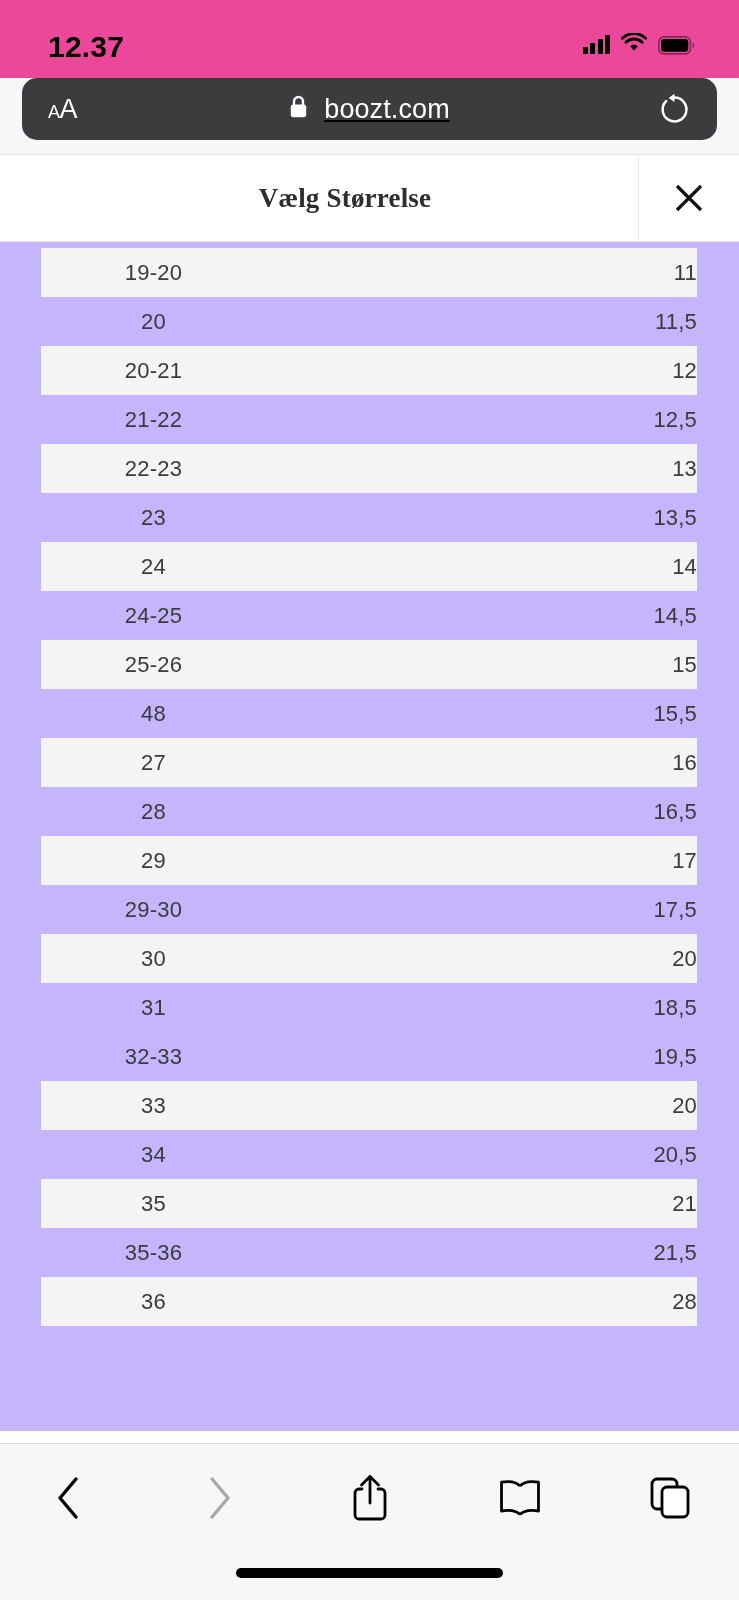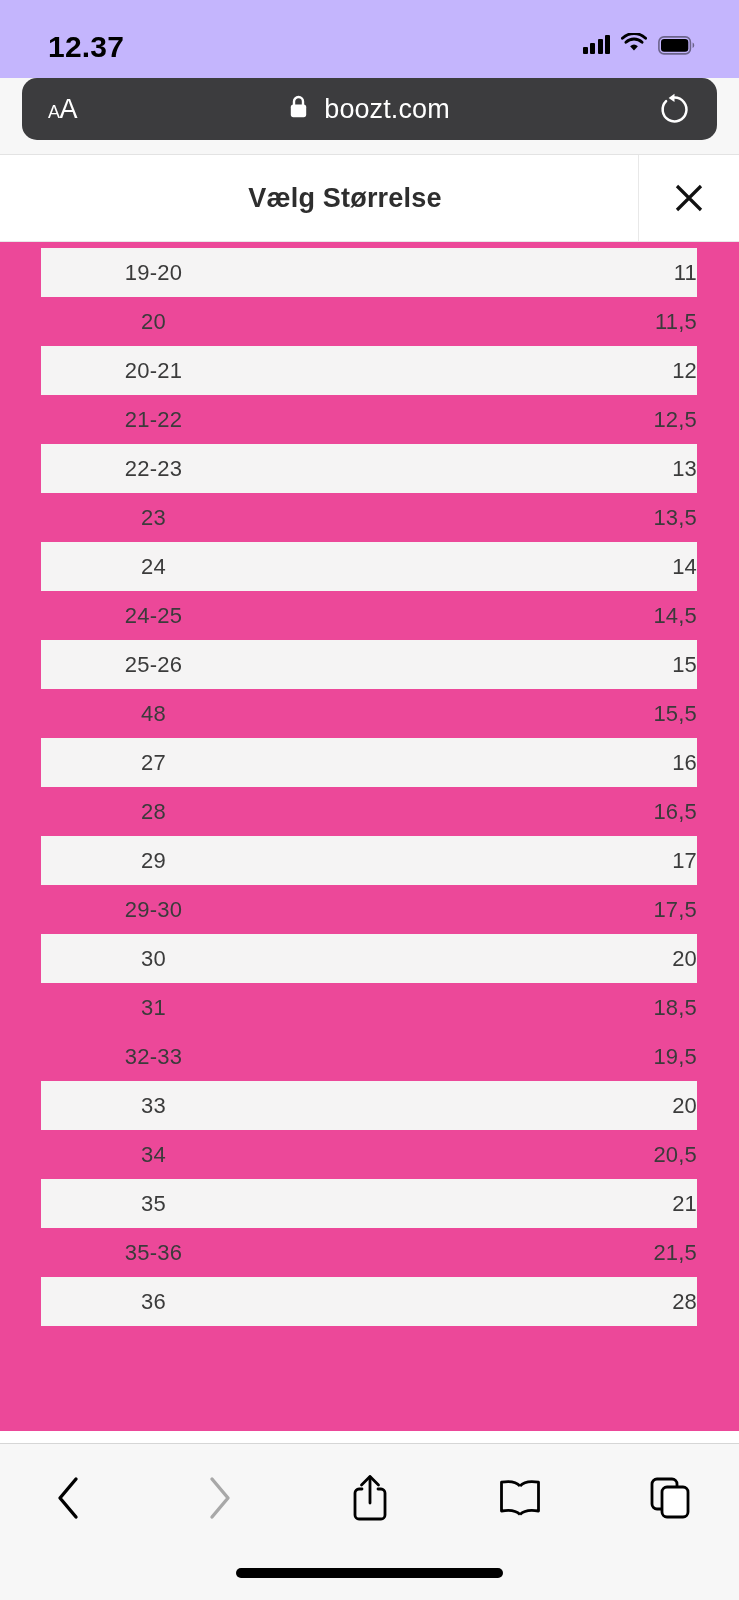--- a/index.html
+++ b/index.html
@@ -12,21 +12,21 @@
 
   body {
     font-family: "Liberation Sans", sans-serif;
     background: #ffffff;
     position: relative;
   }
 
   
   .status-bar {
     height: 78px;
-    background: #c4b5fd;
+    background: #ec4899;
     display: flex;
     align-items: center;
     justify-content: space-between;
     padding: 12px 44px 0 48px;
     position: relative;
   }
   .status-time {
     font-size: 30px;
     font-weight: 600;
     color: #000;
@@ -85,20 +85,21 @@
   .aa-btn .big { font-size: 27px; }
 
   .url-center {
     position: absolute;
     left: 0; right: 0;
     display: flex;
     align-items: center;
     justify-content: center;
     gap: 16px;
     pointer-events: none;
+    text-decoration: underline;
   }
   .url-text {
     color: #ffffff;
     font-size: 27px;
     letter-spacing: 0.1px;
   }
   .lock-icon { display: block; }
   .reload-btn {
     margin-left: auto;
     flex: 0 0 auto;
@@ -116,37 +117,38 @@
     align-items: stretch;
     position: relative;
   }
   .modal-title-zone {
     flex: 1 1 auto;
     display: flex;
     align-items: center;
     justify-content: center;
     border-right: 1px solid #e8e8e8;
     padding-left: 52px;
+    font-family: Liberation Serif, serif;
   }
   .modal-title {
     font-size: 27px;
     color: #2e2e2e;
     font-weight: 600;
     letter-spacing: 0.2px;
   }
   .modal-close {
     width: 100px;
     display: flex;
     align-items: center;
     justify-content: center;
   }
 
   
   .table-scroll {
-    background: #ec4899;
+    background: #c4b5fd;
     height: 1189px;
     overflow: hidden;
     padding-top: 6px;
   }
   .size-table {
     width: 656px;
     margin: 0 auto 0 41px;
     border-collapse: collapse;
   }
   .size-table tr { height: 49px; }

